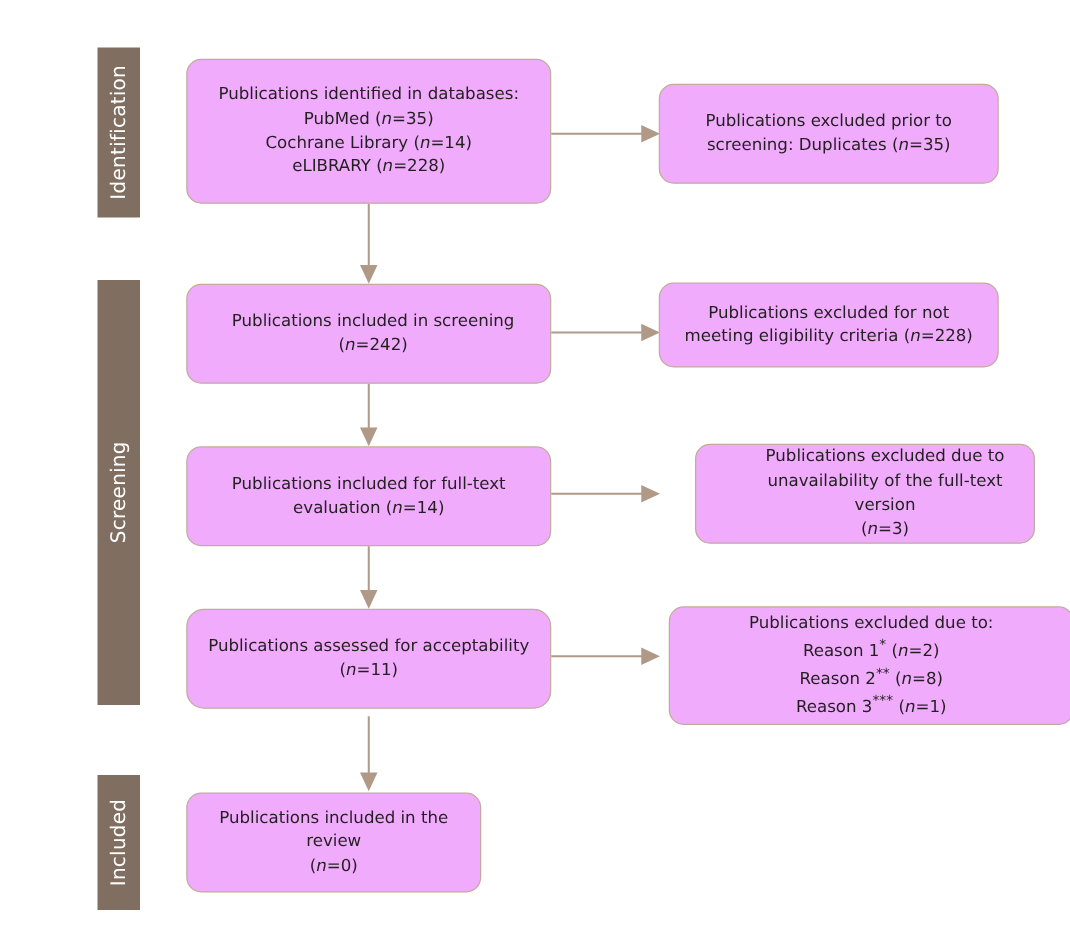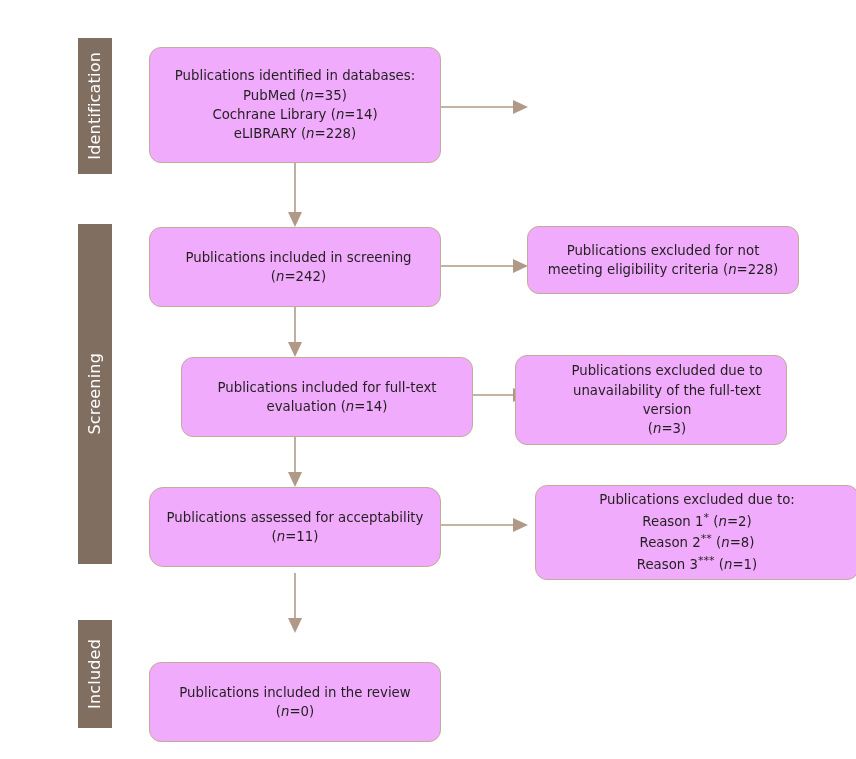--- a/index.html
+++ b/index.html
@@ -140,38 +140,41 @@
   </div>
 
   <div class="flow-box" style="left:149px; top:47px; width:292px; height:116px;">
     <span class="box-text">Publications identified in databases:<br>PubMed (<i>n</i>=35)<br>Cochrane Library (<i>n</i>=14)<br>eLIBRARY (<i>n</i>=228)</span>
   </div>
 
   <div class="flow-box" style="left:149px; top:227px; width:292px; height:80px;padding-left:19px;">
     <span class="box-text">Publications included in screening<br>(<i>n</i>=242)</span>
   </div>
 
-  <div class="flow-box" style="left:149px; top:357px; width:292px; height:80px;margin-left:32px;">
+  <div class="flow-box" style="left:149px; top:357px; width:292px; height:80px;">
     <span class="box-text">Publications included for full-text<br>evaluation (<i>n</i>=14)</span>
   </div>
 
   <div class="flow-box" style="left:149px; top:487px; width:292px; height:80px;border-radius:14px;">
     <span class="box-text">Publications assessed for acceptability<br>(<i>n</i>=11)</span>
   </div>
 
-  <div class="flow-box" style="left:149px; top:634px; width:292px; height:80px;margin-top:28px;">
+  <div class="flow-box" style="left:149px; top:634px; width:236px; height:80px;">
     <span class="box-text">Publications included in the review<br>(<i>n</i>=0)</span>
   </div>
 
+  <div class="flow-box" style="left:527px; top:67px; width:272px; height:80px;">
+    <span class="box-text">Publications excluded prior to<br>screening: Duplicates (<i>n</i>=35)</span>
+  </div>
 
   <div class="flow-box" style="left:527px; top:226px; width:272px; height:68px;">
     <span class="box-text">Publications excluded for not<br>meeting eligibility criteria (<i>n</i>=228)</span>
   </div>
 
-  <div class="flow-box" style="left:515px; top:355px; width:272px; height:90px;padding-left:44px;">
+  <div class="flow-box" style="left:556px; top:355px; width:272px; height:80px;padding-left:44px;">
     <span class="box-text">Publications excluded due to<br>unavailability of the full-text version<br>(<i>n</i>=3)</span>
   </div>
 
   <div class="flow-box" style="left:535px; top:485px; width:324px; height:95px;">
     <span class="box-text">Publications excluded due to:<br>Reason 1<sup>*</sup> (<i>n</i>=2)<br>Reason 2<sup>**</sup> (<i>n</i>=8)<br>Reason 3<sup>***</sup> (<i>n</i>=1)</span>
   </div>
 
 </div>
 
 </body></html>

